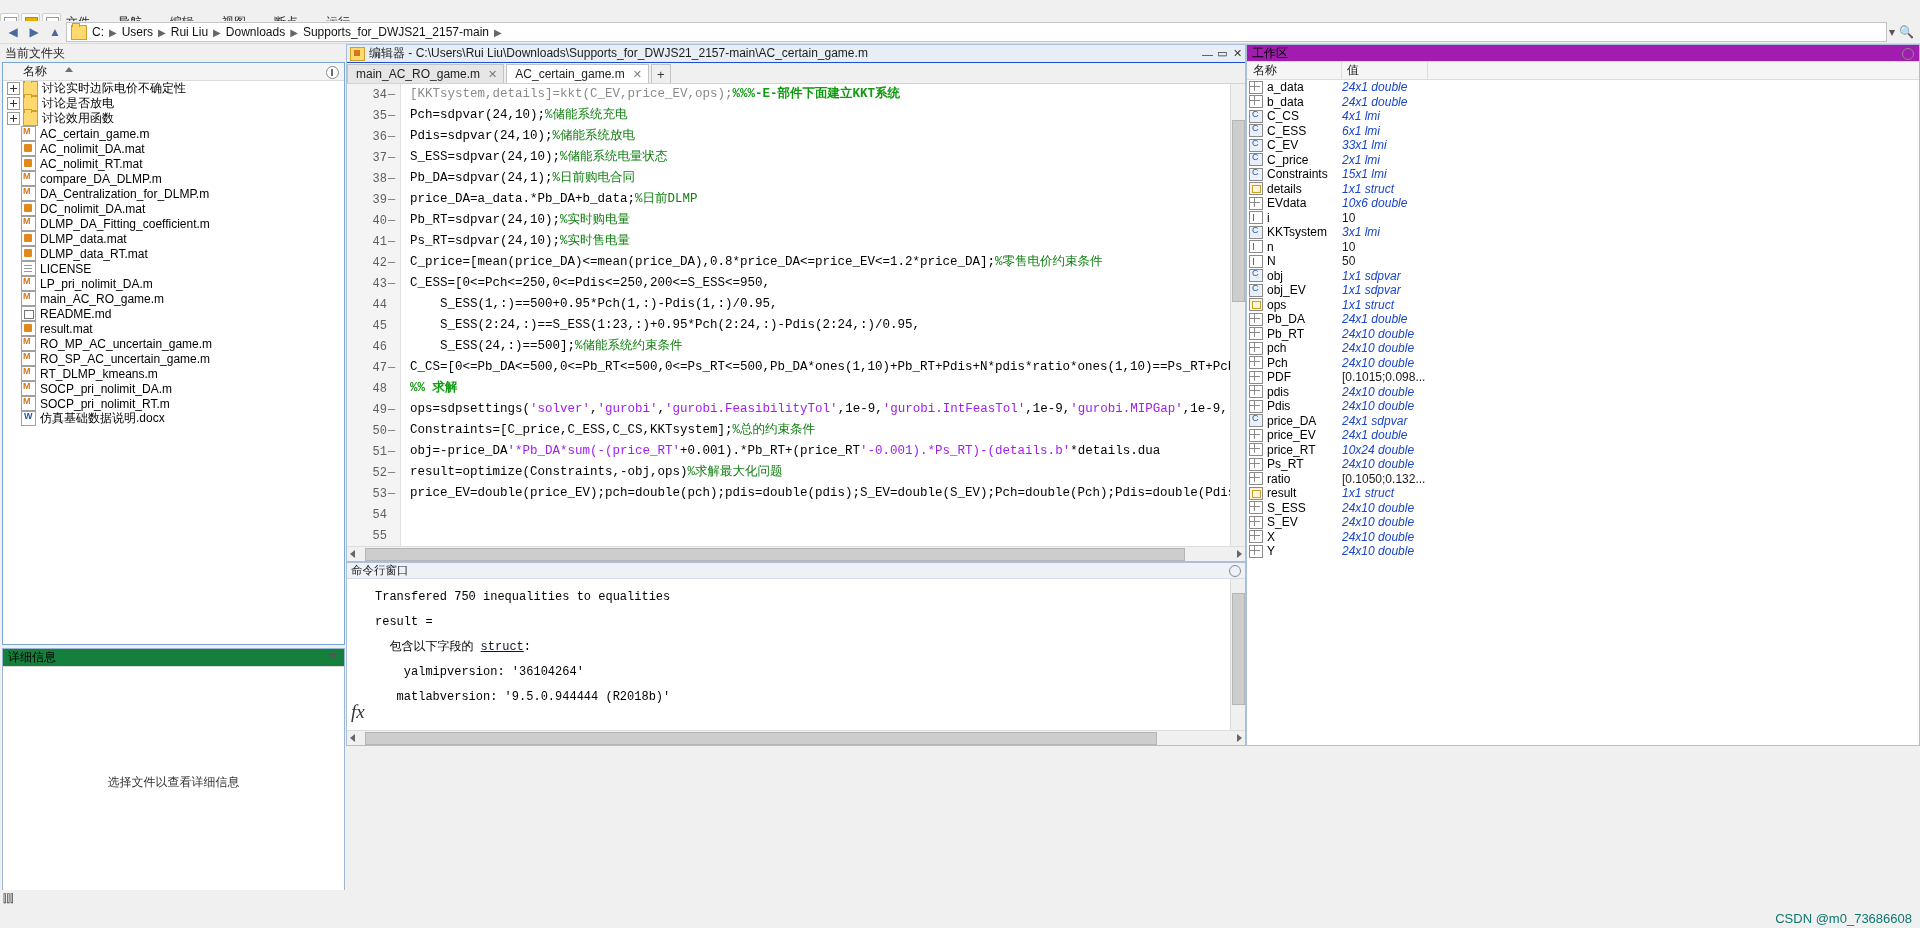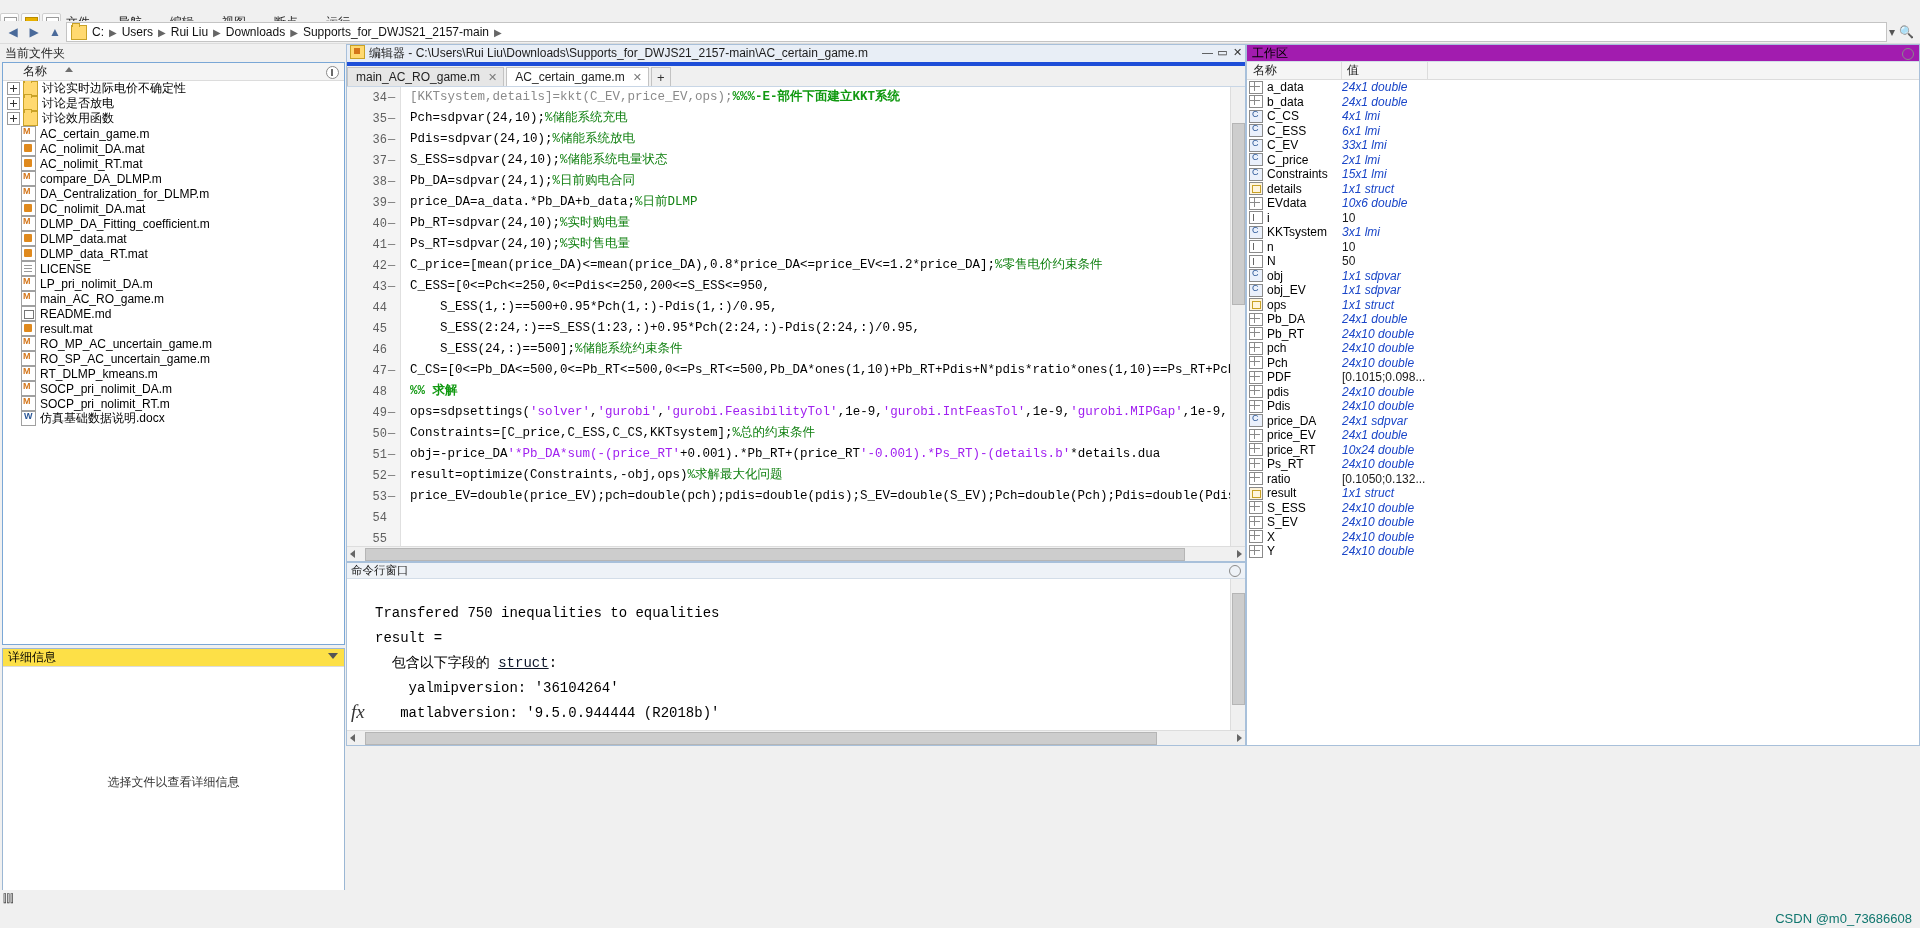--- a/index.html
+++ b/index.html
@@ -51,29 +51,29 @@
   .ic-mat{background:#fff;border:1px solid #a0a0a0;}
   .ic-mat:after{content:"";position:absolute;left:2px;top:2px;width:8px;height:8px;background:#e08a1e;border-radius:1px;}
   .ic-doc{background:#fff;border:1px solid #a0a0a0;}
   .ic-doc:before{content:"";position:absolute;left:2px;top:3px;width:8px;height:1px;background:#999;box-shadow:0 3px 0 #999,0 6px 0 #999;}
   .ic-docx{background:#fff;border:1px solid #a0a0a0;}
   .ic-docx:after{content:"W";position:absolute;left:2px;top:-1px;font-size:9px;color:#2b5797;font-weight:bold;}
   .ic-md{background:#fff;border:1px solid #a0a0a0;}
   .ic-md:after{content:"";position:absolute;left:2px;top:3px;width:8px;height:7px;border:1px solid #777;}
 
   .details-box{position:absolute;left:2px;top:604px;width:341px;height:252px;border:1px solid #9bb7d4;background:#fff;}
-  .details-head{height:17px;background:#fde047;border-bottom:1px solid #dcdcdc;display:flex;align-items:center;position:relative;padding-left:5px;font-size:12px;}
+  .details-head{height:17px;background:#15803d;border-bottom:1px solid #dcdcdc;display:flex;align-items:center;position:relative;padding-left:5px;font-size:12px;}
   .details-head .chev{position:absolute;right:6px;top:4px;width:0;height:0;border-left:5px solid transparent;border-right:5px solid transparent;border-top:6px solid #555;}
   .details-body{display:flex;align-items:center;justify-content:center;height:230px;font-size:12px;color:#333;}
 
   .statusbar{position:absolute;left:0;bottom:0;width:345px;height:16px;background:#f0f0f0;display:flex;align-items:center;padding-left:3px;font-size:11px;color:#333;}
 
   
   .editor{position:absolute;left:346px;top:44px;width:898px;height:516px;background:#fff;border:1px solid #a8c0da;}
-  .ed-title{height:17px;background:#e8eef6;display:flex;align-items:flex-start;font-size:12px;color:#1b1b1b;border-bottom:4px solid #1d4ed8;}
+  .ed-title{height:17px;background:#e8eef6;display:flex;align-items:center;font-size:12px;color:#1b1b1b;border-bottom:1px solid #1d4ed8;}
   .ed-title .edic{width:13px;height:12px;margin:0 4px 0 3px;background:#ffd970;border:1px solid #c9a227;position:relative;}
   .ed-title .edic:after{content:"";position:absolute;left:3px;top:2px;width:6px;height:6px;background:#d4761a;}
   .ed-title .ttl{flex:1;}
   .wbtn{width:15px;height:14px;display:flex;align-items:center;justify-content:center;font-size:11px;color:#333;}
   .ed-tabs{height:20px;background:#f0f0f0;display:flex;align-items:flex-end;border-bottom:1px solid #c8d6e6;}
   .ed-tab{height:18px;display:flex;align-items:center;padding:0 6px 0 8px;font-size:12px;border:1px solid #c3c3c3;border-bottom:none;background:#e6e6e6;margin-right:2px;color:#222;}
   .ed-tab.active{background:#fff;}
   .ed-tab .tx{margin-right:8px;color:#7a7a7a;font-size:11px;}
   .ed-tab-add{width:18px;height:18px;border:1px solid #c3c3c3;border-bottom:none;background:#efefef;display:flex;align-items:center;justify-content:center;font-size:13px;color:#333;}
   .code-area{position:relative;height:472px;background:#fff;overflow:hidden;}
@@ -90,21 +90,21 @@
   .hscroll{position:absolute;left:0;bottom:0;width:898px;height:14px;background:#f0f0f0;border-top:1px solid #ddd;}
   .hthumb{position:absolute;left:18px;top:1px;width:818px;height:11px;background:#cdcdcd;border:1px solid #b5b5b5;}
 
   
   .cmdwin{position:absolute;left:346px;top:562px;width:898px;height:182px;background:#fff;border:1px solid #a8c0da;}
   .cw-title{height:15px;background:#eef2f7;display:flex;align-items:center;padding-left:4px;font-size:11.5px;color:#1b1b1b;border-bottom:1px solid #d3dde8;position:relative;}
   .cw-title .pin2{position:absolute;right:4px;top:2px;width:10px;height:10px;border:1px solid #8a8a8a;border-radius:50%;}
   .cw-body{position:relative;height:152px;overflow:hidden;background:#fff;}
   .cw-gut{position:absolute;left:0;top:0;width:26px;height:152px;background:#fff;}
   .fx{position:absolute;left:4px;bottom:8px;font-family:"Liberation Serif",serif;font-style:italic;font-size:19px;color:#333;}
-  .cw-text{position:absolute;left:28px;top:22px;right:14px;font-family:"Liberation Mono",monospace;font-size:14px;line-height:25px;color:#000;white-space:pre;}
+  .cw-text{position:absolute;left:28px;top:6px;right:14px;font-family:"Liberation Mono",monospace;font-size:12px;line-height:25px;color:#000;white-space:pre;}
   .ul{text-decoration:underline;color:#0f172a;}
   .cw-vs{position:absolute;right:0;top:0;width:14px;height:152px;background:#f0f0f0;border-left:1px solid #ddd;}
   .cw-vthumb{position:absolute;left:1px;top:14px;width:11px;height:110px;background:#cdcdcd;border:1px solid #b5b5b5;}
   .cw-hs{position:absolute;left:0;bottom:0;width:898px;height:14px;background:#f0f0f0;border-top:1px solid #ddd;}
   .cw-hthumb{position:absolute;left:18px;top:1px;width:790px;height:11px;background:#cdcdcd;border:1px solid #b5b5b5;}
 
   
   .ws{position:absolute;left:1246px;top:44px;width:672px;height:700px;background:#fff;border:1px solid #a8c0da;}
   .ws-title{height:16px;background:#a21caf;display:flex;align-items:center;padding-left:5px;font-size:12px;border-bottom:1px solid #d3dde8;position:relative;}
   .ws-title .pin3{position:absolute;right:5px;top:3px;width:10px;height:10px;border:1px solid #8a8a8a;border-radius:50%;}

